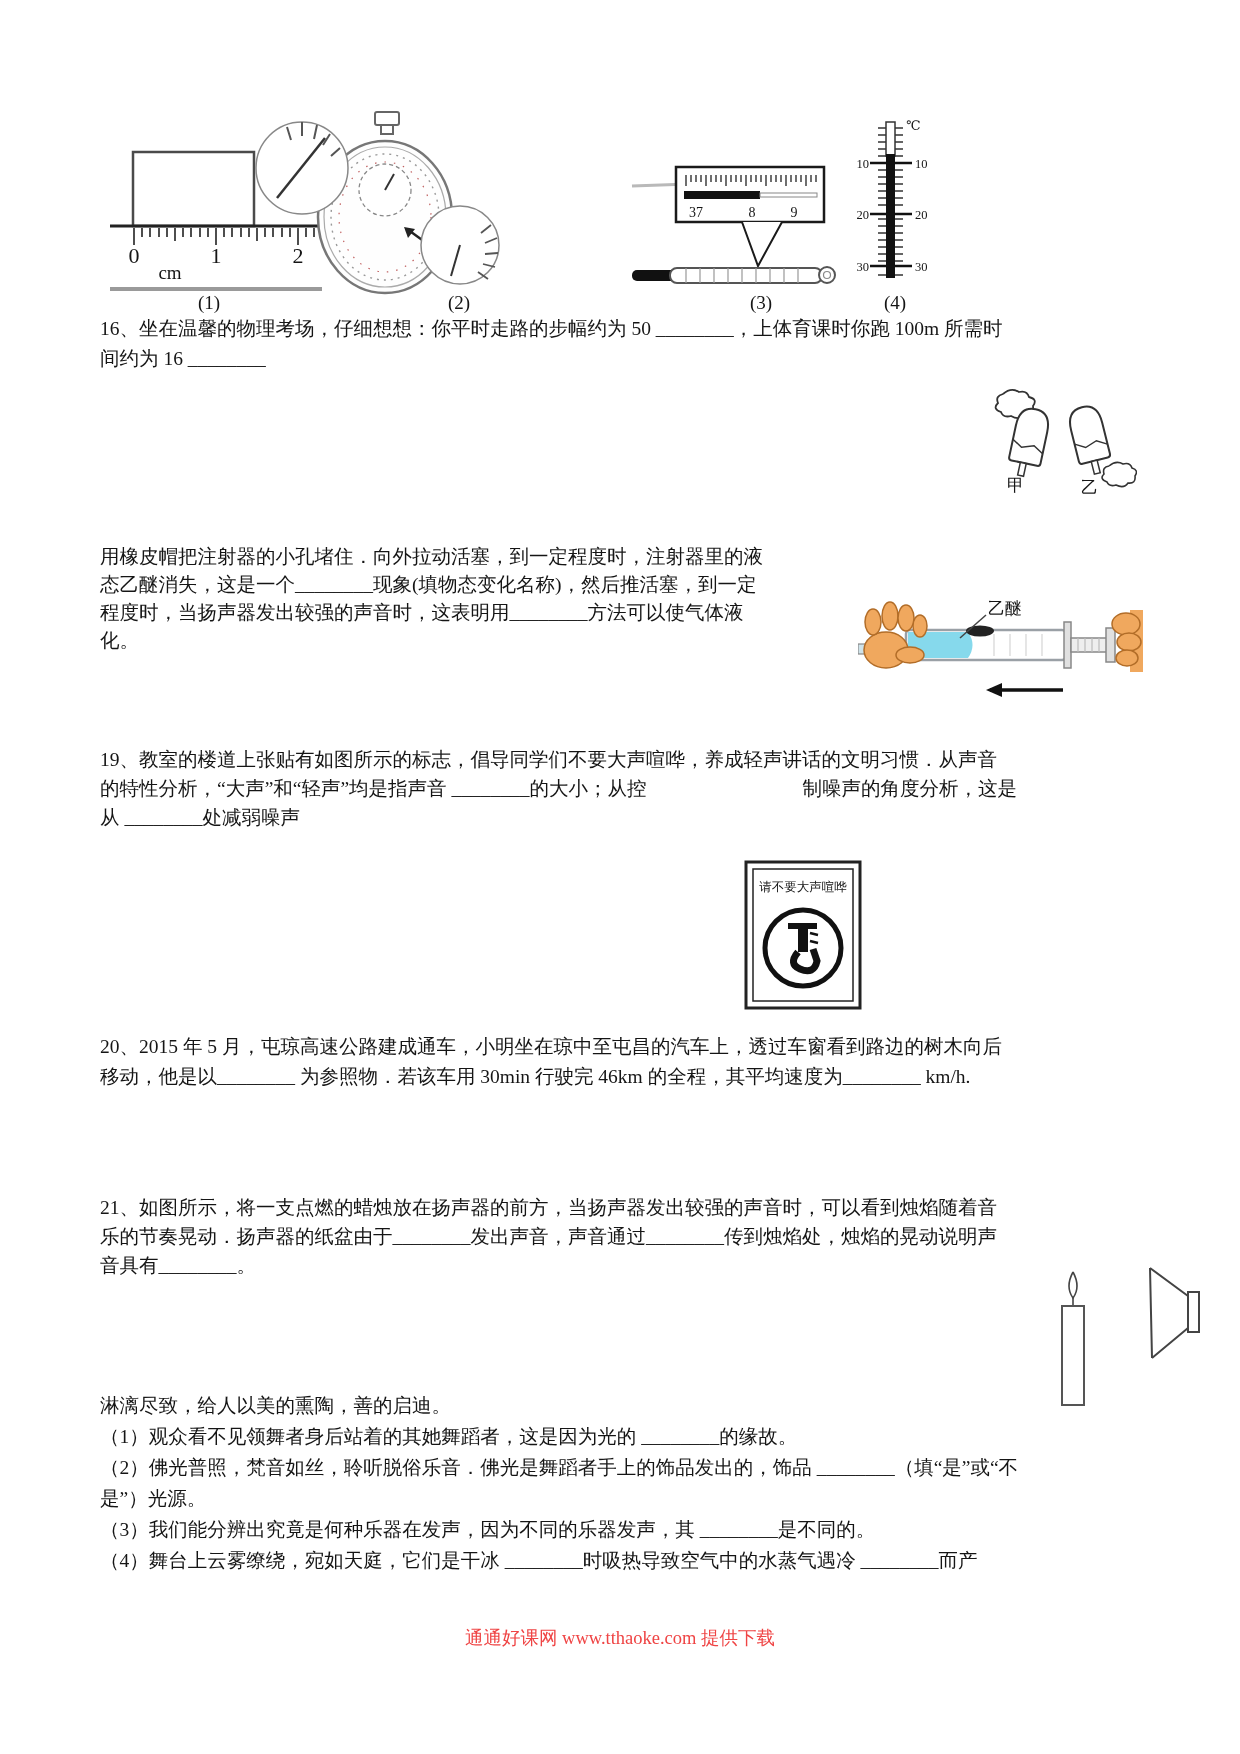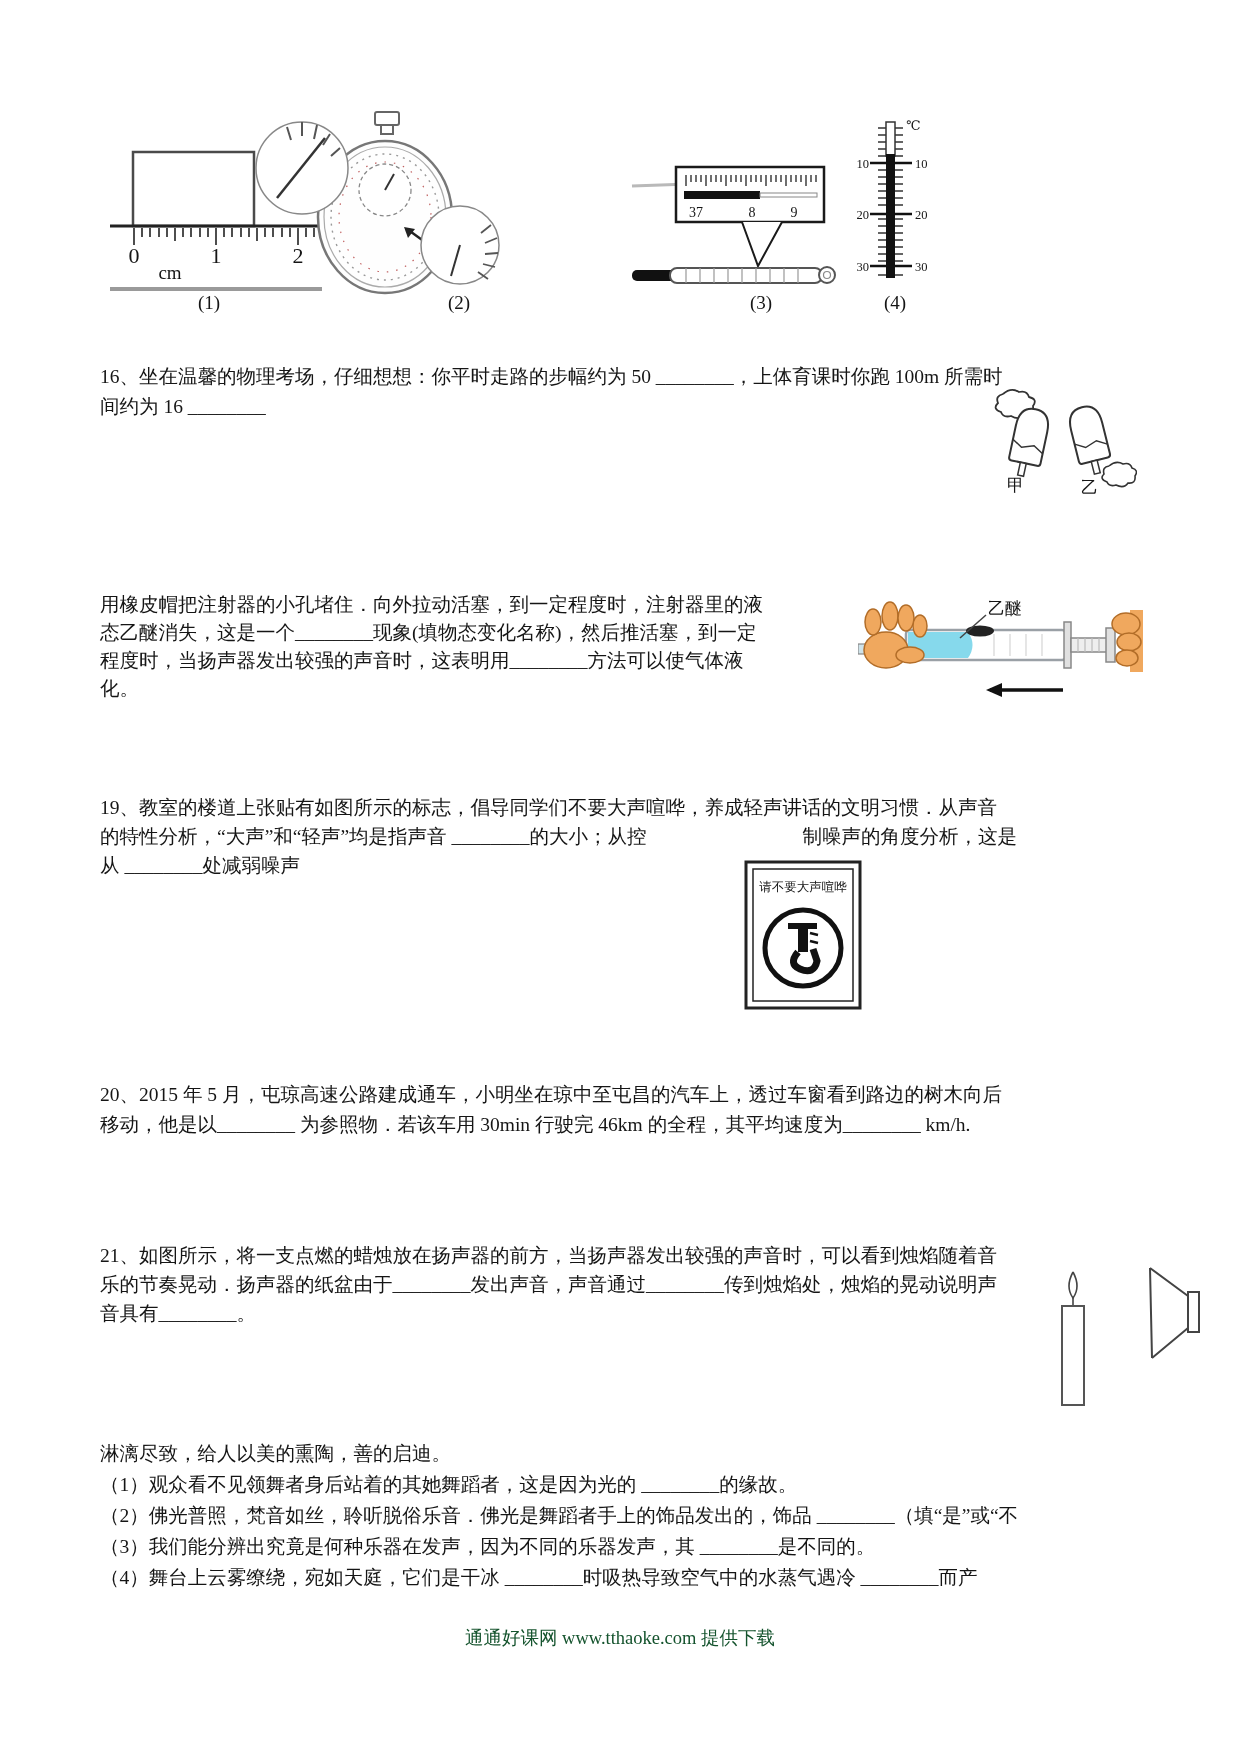--- a/index.html
+++ b/index.html
@@ -1,27 +1,27 @@
 <!DOCTYPE html>
 <html><head>
 <meta charset="utf-8">
 <style>
   html,body{margin:0;padding:0;background:#e8e8e8;}
   .page{
     position:relative;width:1240px;height:1754px;margin:0 auto;background:#ffffff;
     font-family:"Liberation Serif","DejaVu Serif",serif;color:#151515;overflow:hidden;
   }
-  .q{position:absolute;font-size:19.5px;margin-top:48px;}
+  .q{position:absolute;font-size:19.5px;}
   .q .ln{white-space:pre;height:29px;line-height:29px;}
   .q.lh28 .ln{height:28px;line-height:28px;}
   .q.lh30 .ln{height:30px;line-height:30px;}
   .q.lh31 .ln{height:31px;line-height:31px;}
   .figlabel{position:absolute;font-size:19px;width:46px;text-align:center;}
   .fig{position:absolute;}
-  .footer{position:absolute;left:0;right:0;text-align:center;font-size:18.5px;color:#14532d;}
+  .footer{position:absolute;left:0;right:0;text-align:center;font-size:18.5px;color:#ef4444;}
   svg text{font-family:"Liberation Serif","DejaVu Serif",serif;fill:#151515;}
 </style>
 </head>
 <body>
 
 <div class="page">
 
   <svg class="fig" style="left:106px;top:112px" width="220" height="190" viewBox="0 0 220 190">
     <rect x="27" y="40" width="121" height="74" fill="#fff" stroke="#4a4a4a" stroke-width="2.5"></rect>
     <line x1="4" y1="114" x2="216" y2="114" stroke="#222" stroke-width="3"></line>
@@ -193,19 +193,20 @@
 
   <svg class="fig" style="left:1146px;top:1266px" width="58" height="95" viewBox="0 0 58 95">
     <path d="M4 2 L42 30 M42 62 L6 92 M4 2 L6 92" fill="none" stroke="#444" stroke-width="2"></path>
     <rect x="42" y="26" width="11" height="40" fill="#fff" stroke="#444" stroke-width="2"></rect>
   </svg>
 
   <div class="q lh31" style="left:100px;top:1390px">
     <div class="ln">淋漓尽致，给人以美的熏陶，善的启迪。</div>
     <div class="ln">（1）观众看不见领舞者身后站着的其她舞蹈者，这是因为光的 ________的缘故。</div>
     <div class="ln">（2）佛光普照，梵音如丝，聆听脱俗乐音．佛光是舞蹈者手上的饰品发出的，饰品 ________（填“是”或“不</div>
+    <div class="ln">是”）光源。</div>
     <div class="ln">（3）我们能分辨出究竟是何种乐器在发声，因为不同的乐器发声，其 ________是不同的。</div>
     <div class="ln">（4）舞台上云雾缭绕，宛如天庭，它们是干冰 ________时吸热导致空气中的水蒸气遇冷 ________而产</div>
   </div>
 
   <div class="footer" style="top:1625px">通通好课网  www.tthaoke.com  提供下载</div>
 
 </div>
 
 </body></html>

